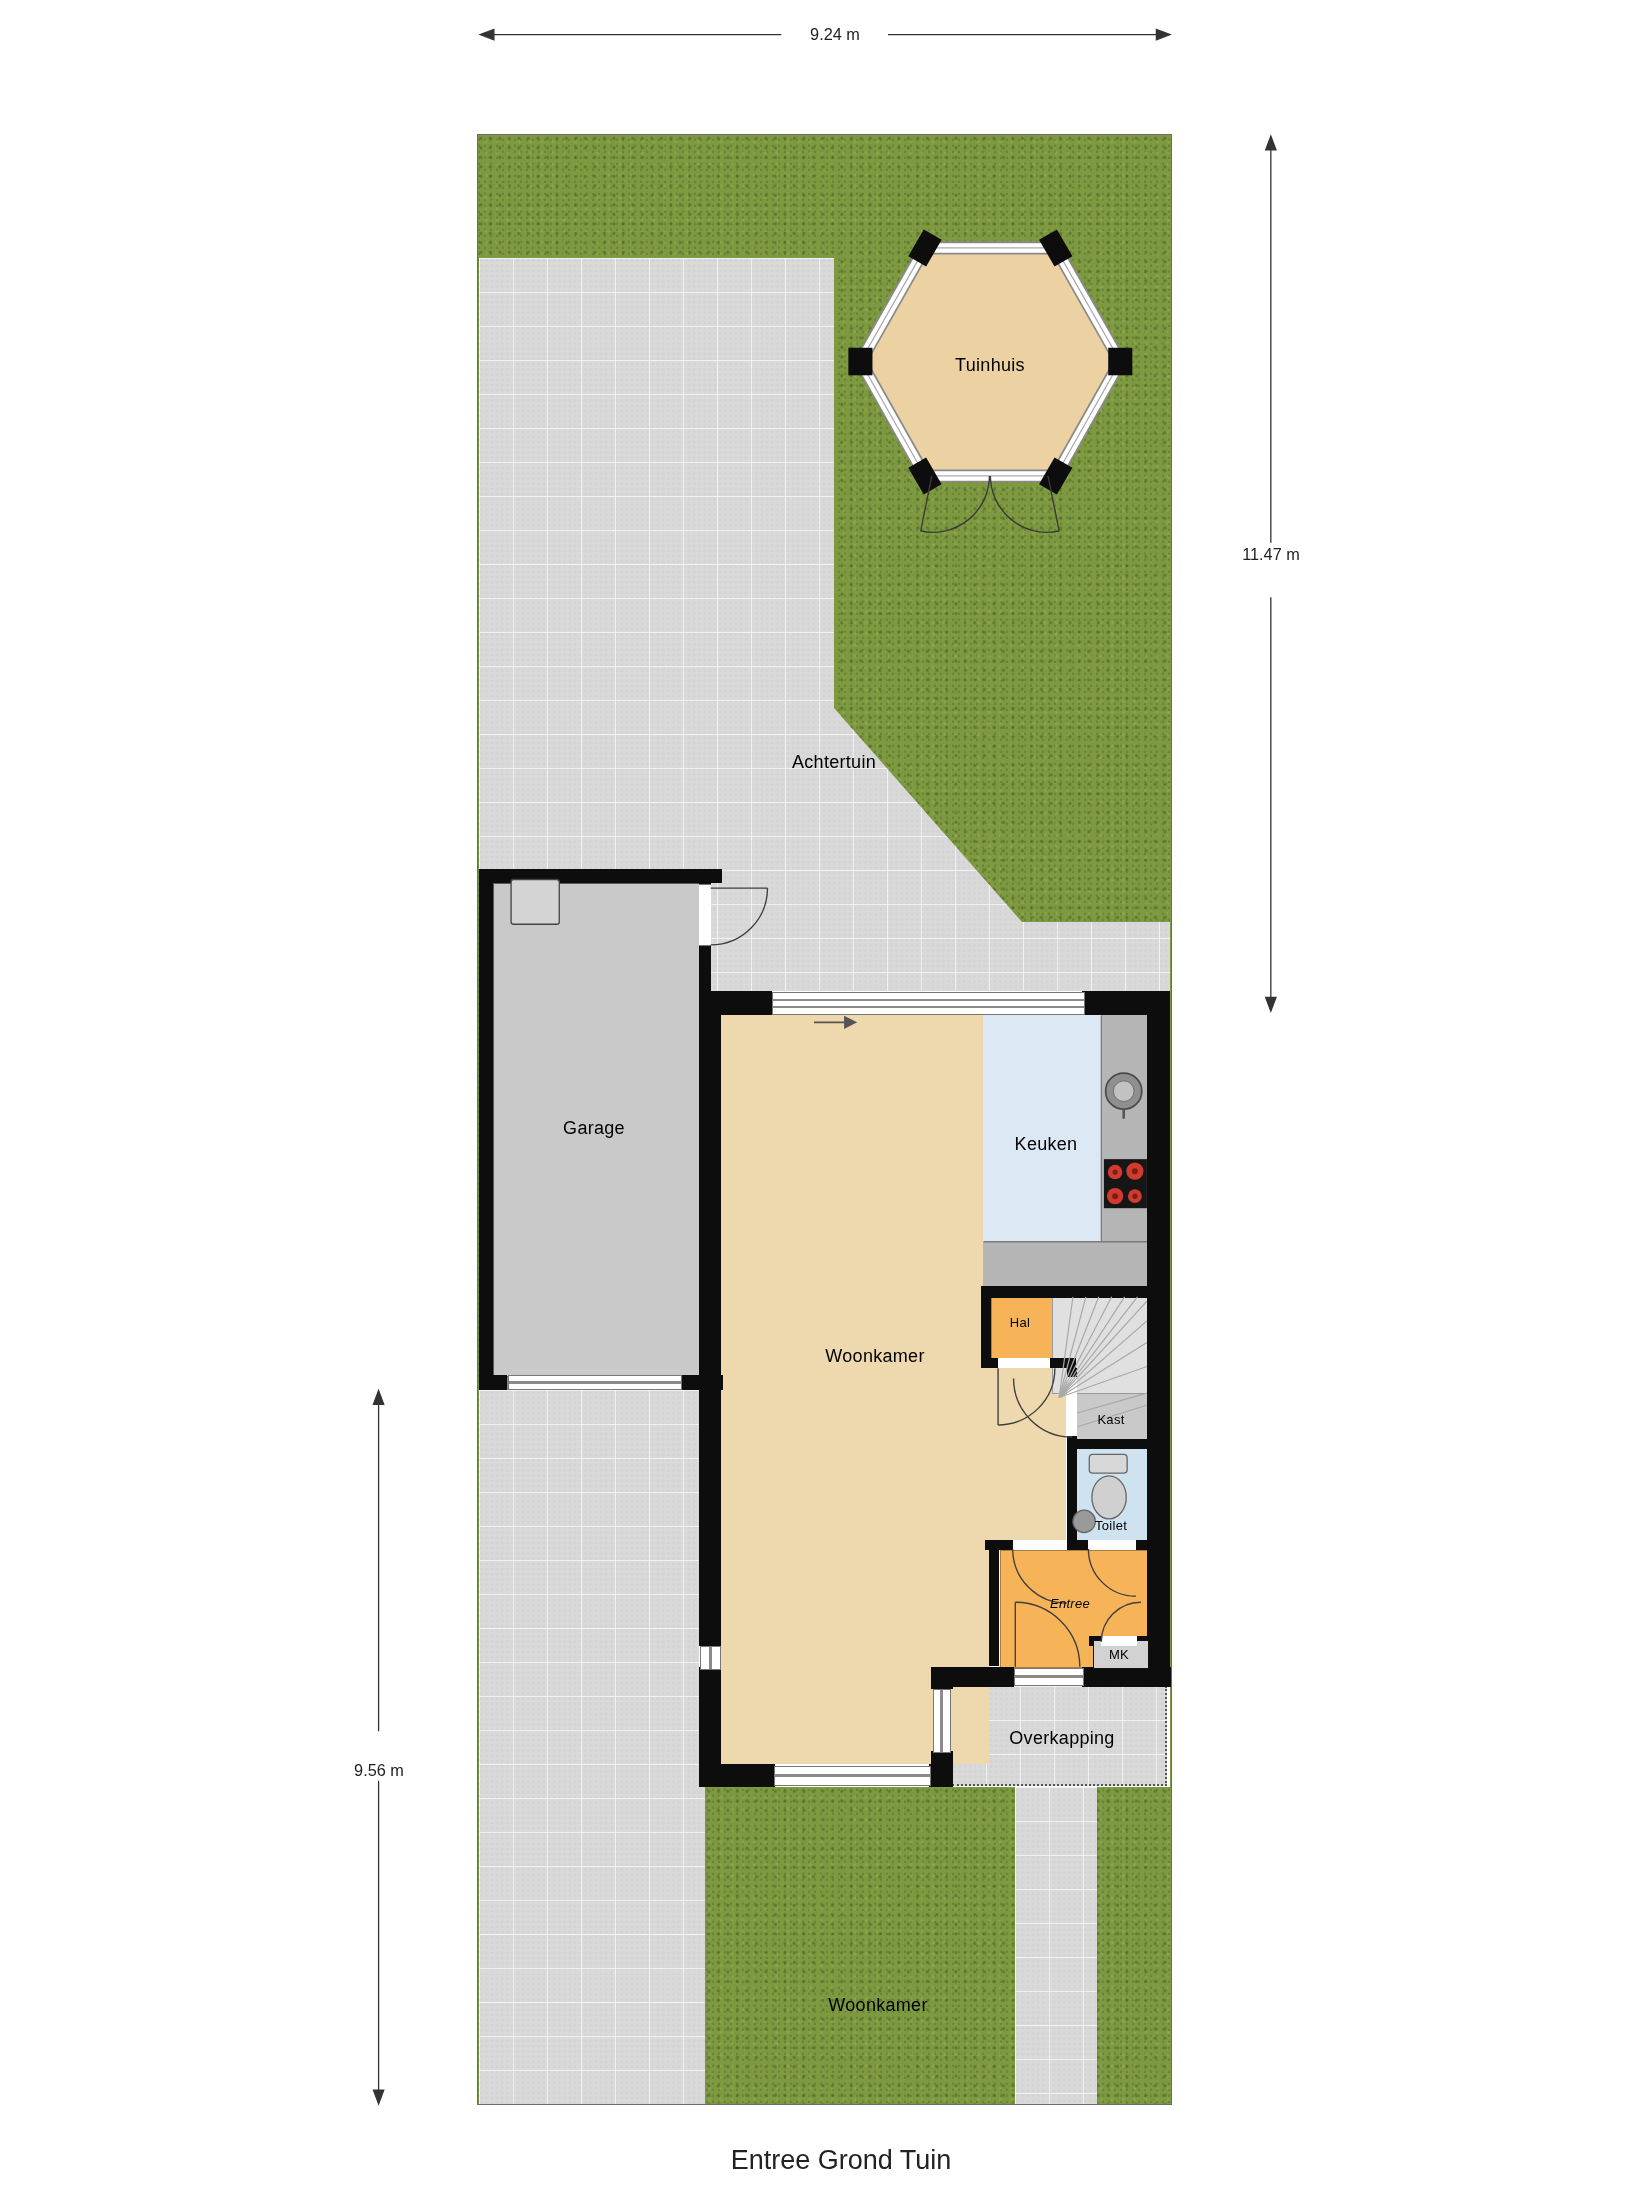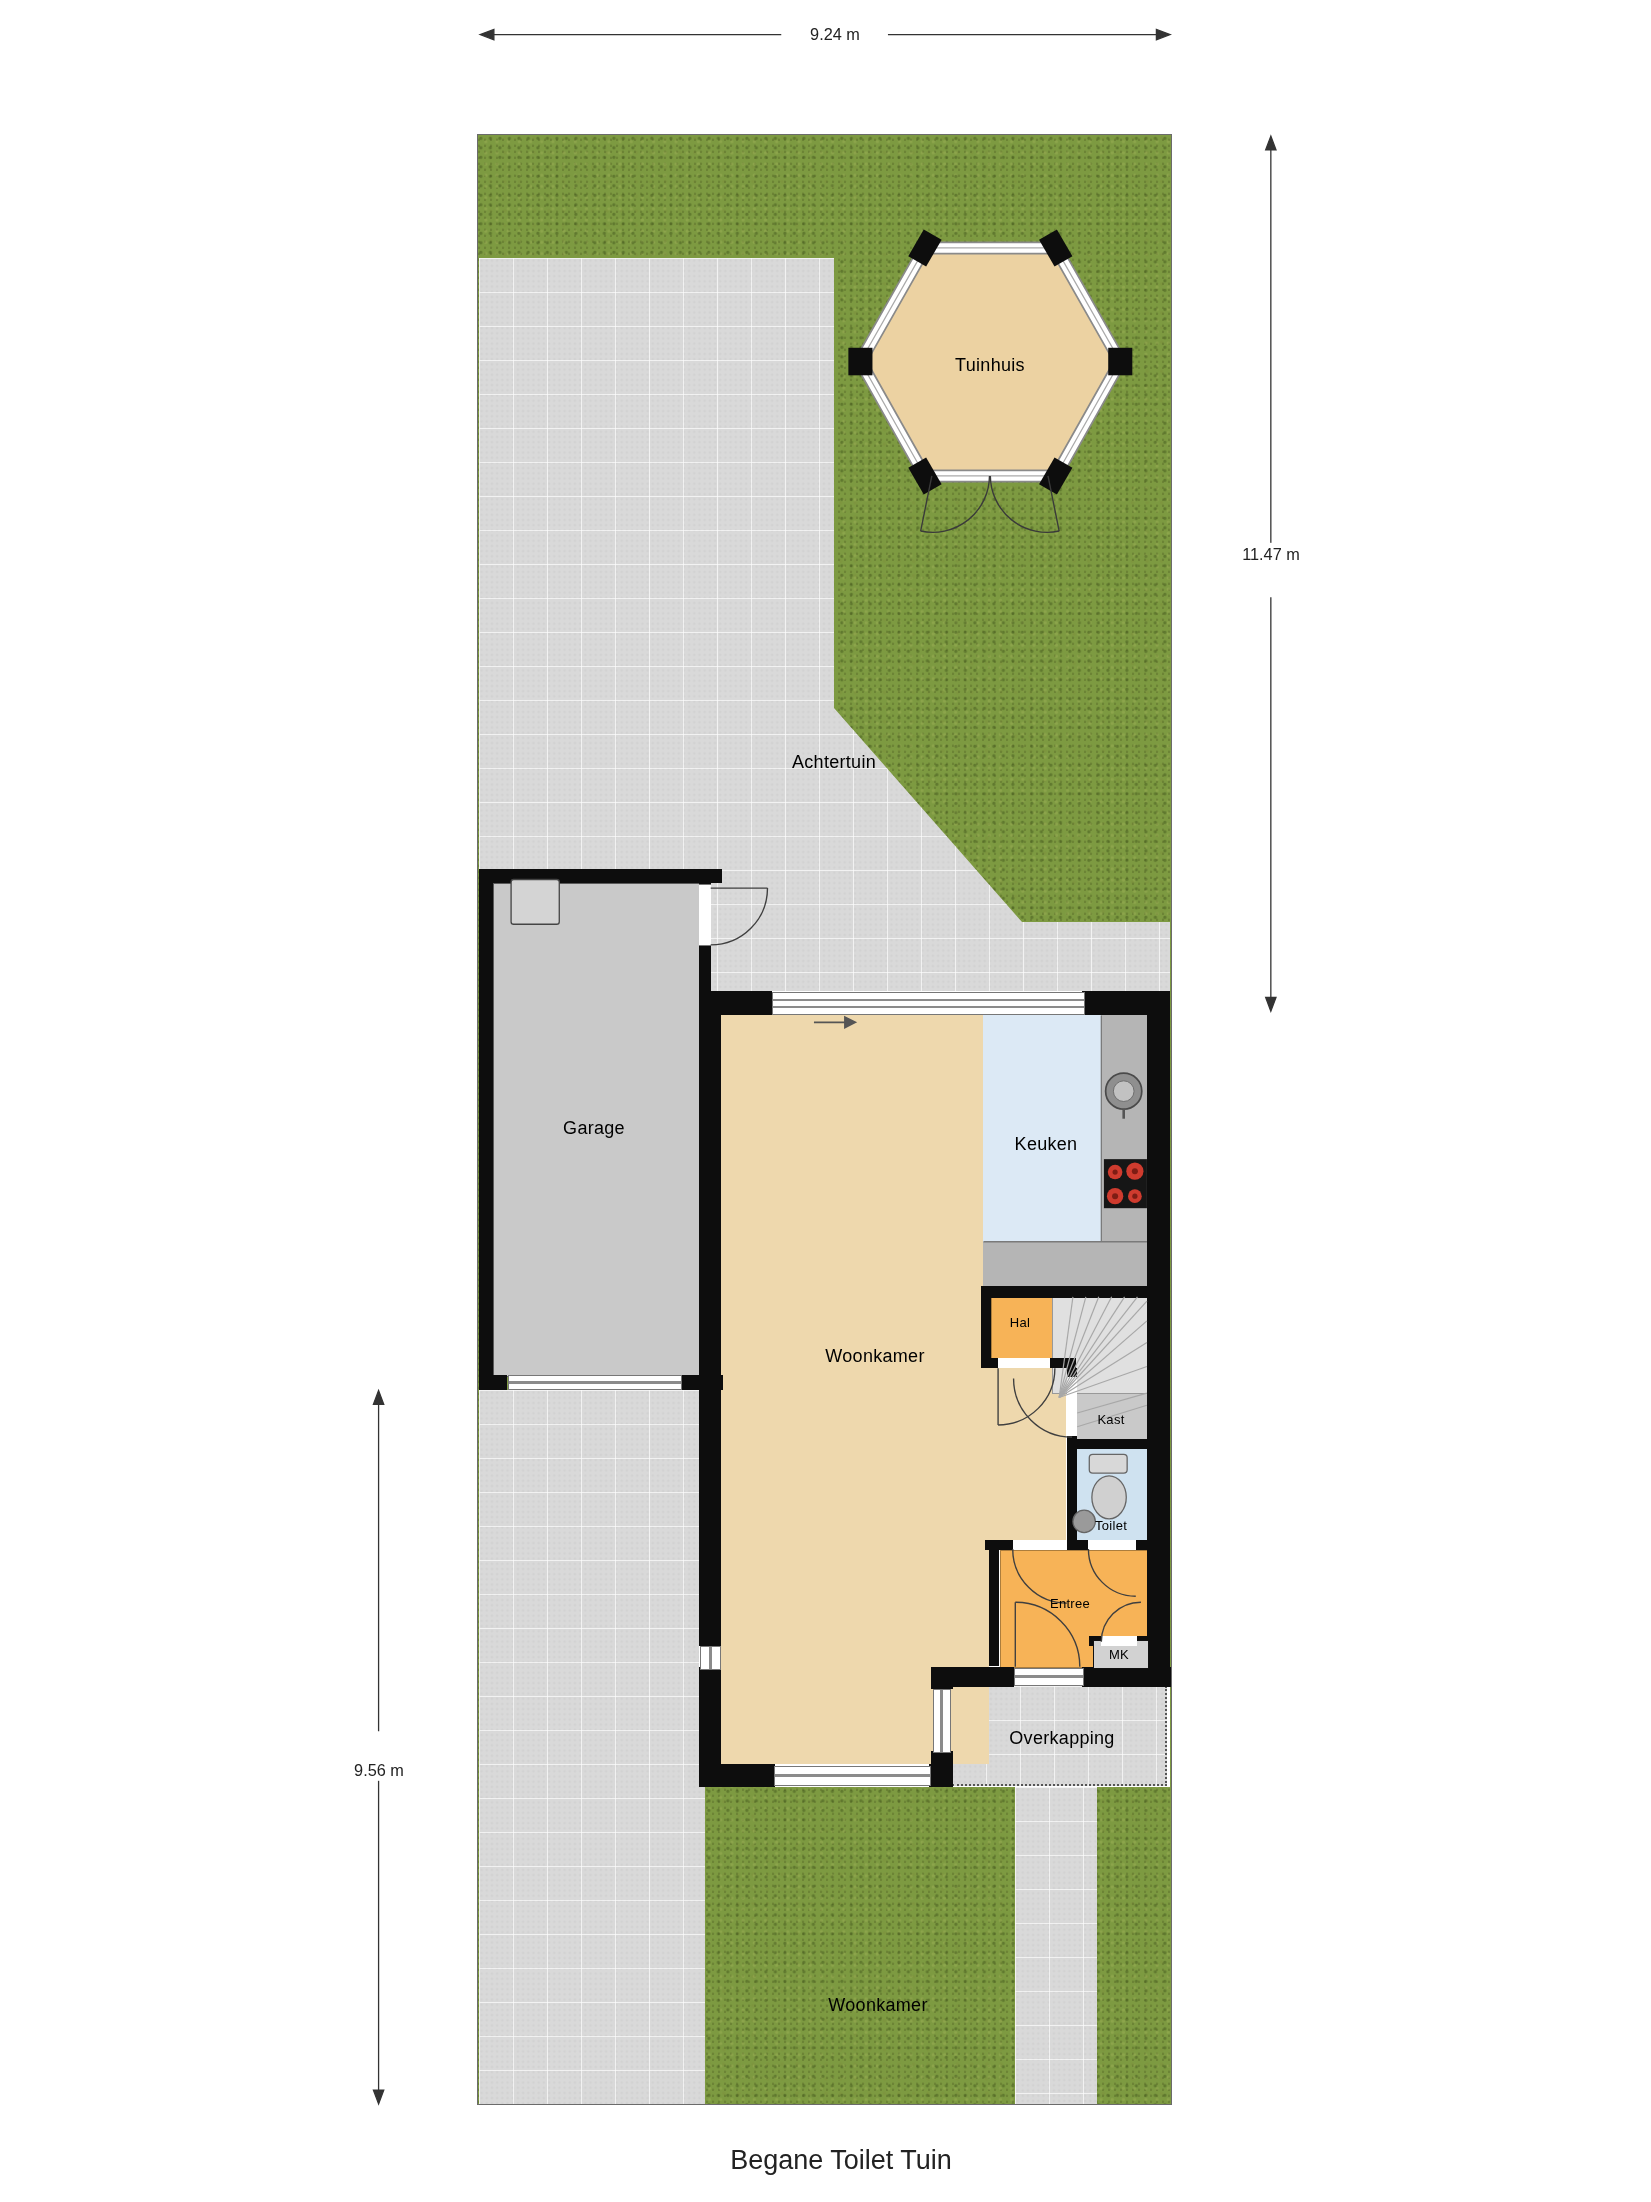--- a/index.html
+++ b/index.html
@@ -215,24 +215,24 @@
   </svg>
 
   <div class="lbl" style="left:990px;top:365px;">Tuinhuis</div>
   <div class="lbl" style="left:834px;top:762px;">Achtertuin</div>
   <div class="lbl" style="left:594px;top:1128px;">Garage</div>
   <div class="lbl" style="left:1046px;top:1144px;">Keuken</div>
   <div class="lbl" style="left:875px;top:1356px;">Woonkamer</div>
   <div class="lbl lbl-sm" style="left:1020px;top:1322px;">Hal</div>
   <div class="lbl lbl-sm" style="left:1111px;top:1419px;">Kast</div>
   <div class="lbl lbl-sm" style="left:1111px;top:1525px;">Toilet</div>
-  <div class="lbl lbl-sm" style="left:1070px;top:1603px;">Entree</div>
+  <div class="lbl lbl-sm" style="left:1070px;top:1603px;font-style:italic;">Entree</div>
   <div class="lbl lbl-sm" style="left:1119px;top:1654px;">MK</div>
   <div class="lbl" style="left:1062px;top:1738px;">Overkapping</div>
   <div class="lbl" style="left:878px;top:2005px;">Woonkamer</div>
 
   <div class="dimlbl" style="left:835px;top:34px;">9.24 m</div>
   <div class="dimlbl" style="left:1271px;top:554px;">11.47 m</div>
   <div class="dimlbl" style="left:379px;top:1752px;margin-top:18px;">9.56 m</div>
 
-  <div id="title" style="left:841px;top:2160px;">Begane Toilet Tuin</div>
+  <div id="title" style="left:841px;top:2160px;">Entree Grond Tuin</div>
 </div>
 
 
 </body></html>

